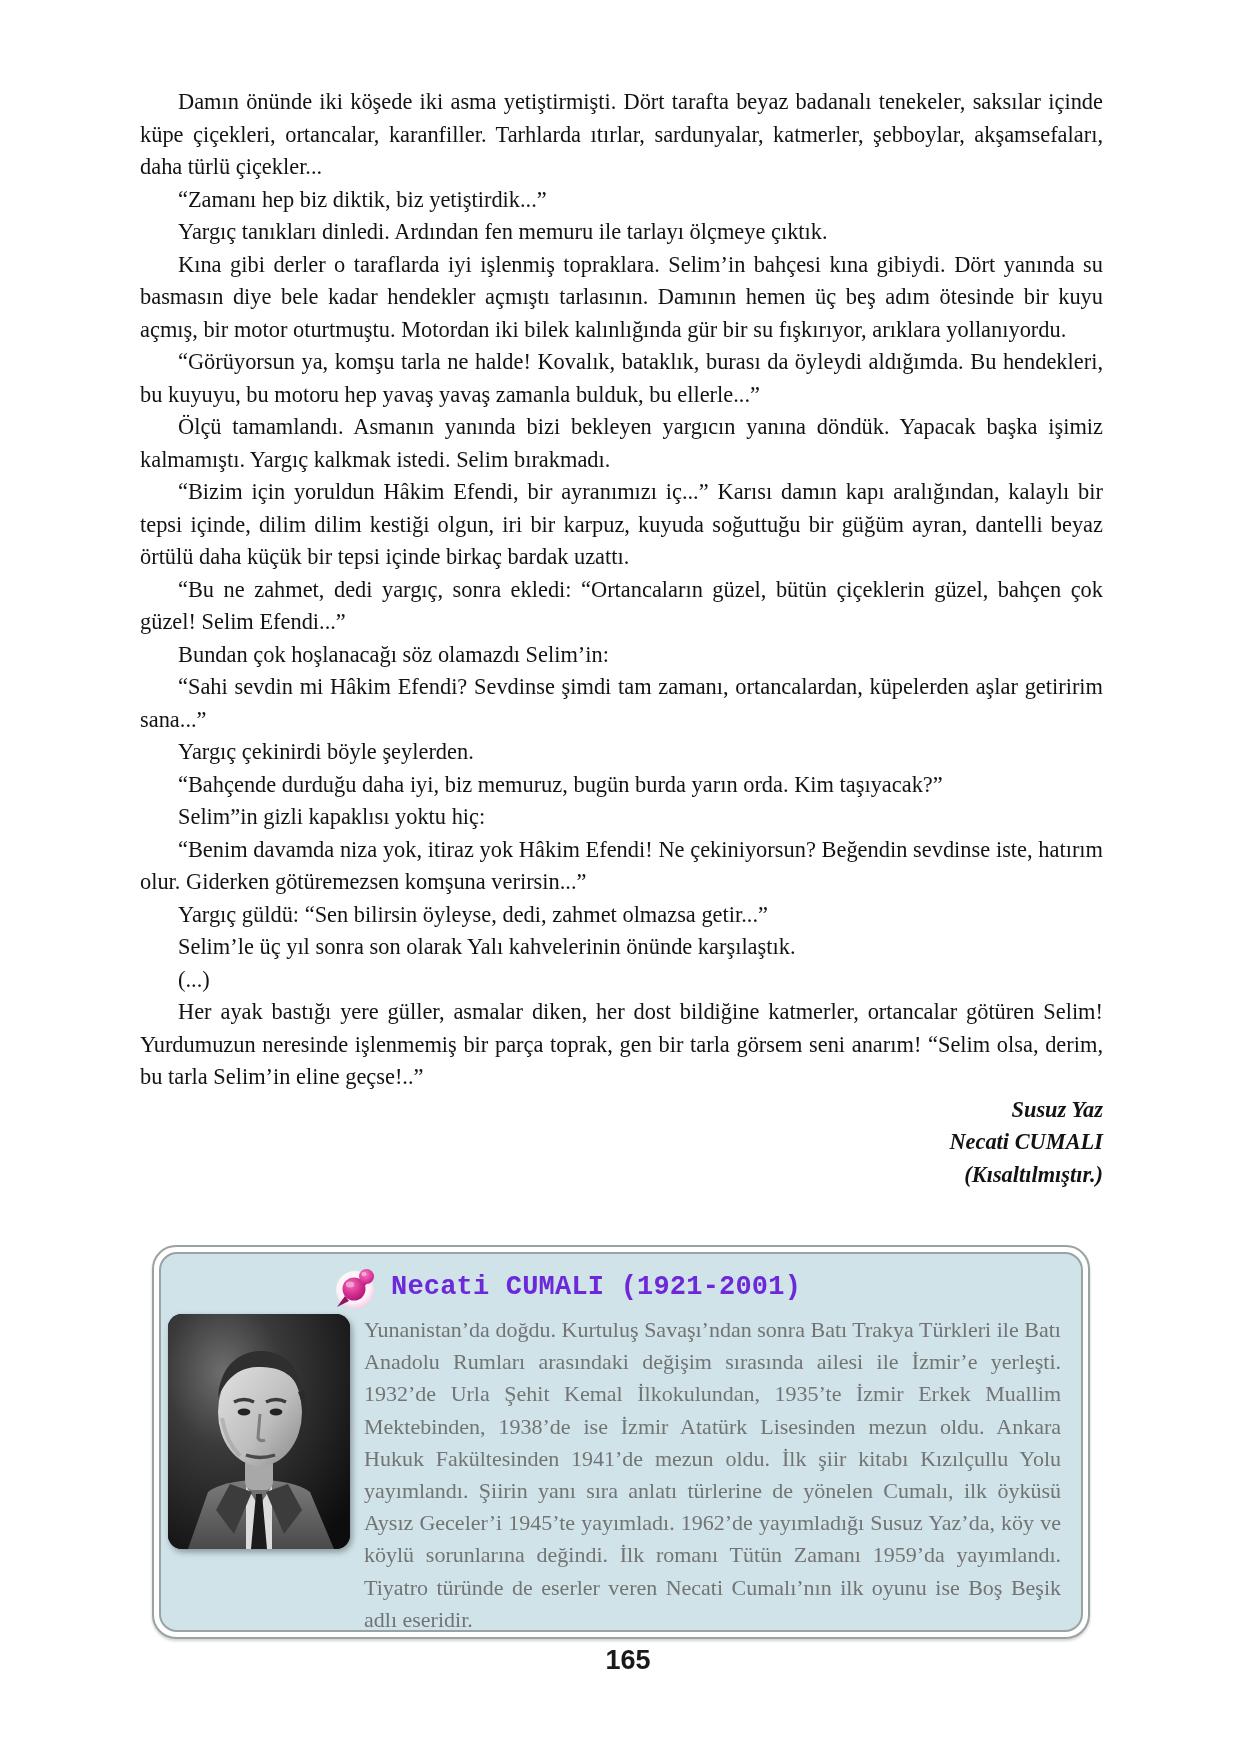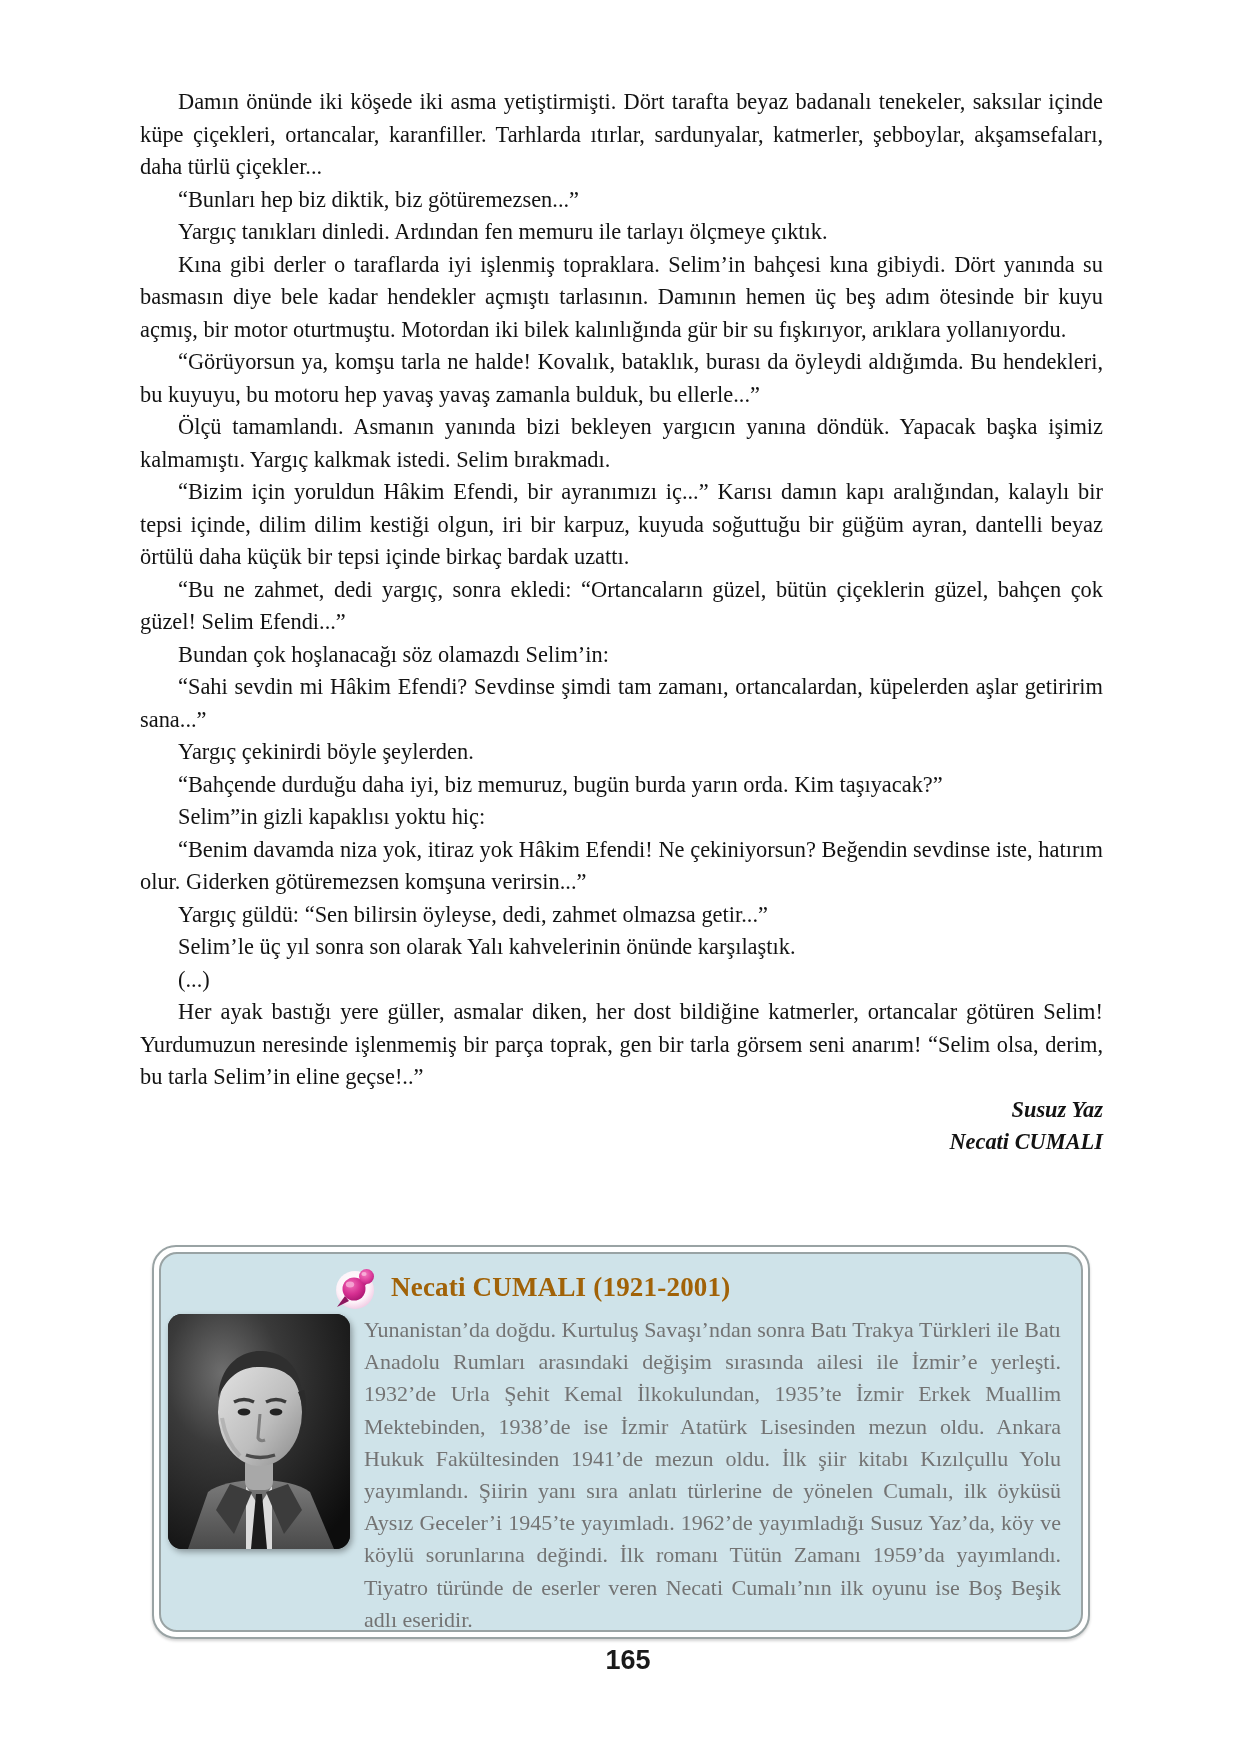--- a/index.html
+++ b/index.html
@@ -54,24 +54,24 @@
     overflow:hidden;
   }
   .bio-header{
     display:flex;
     align-items:center;
     height:46px;
     margin:4px 0 4px 165px;
   }
   .pin-icon{width:48px;height:48px;flex:0 0 auto;}
   .bio-title{
-    font-family:Liberation Serif, serif;
+    font-family:Liberation Mono, monospace;
     font-weight:bold;
     font-size:27px;
-    color:#a16207;
+    color:#6d28d9;
     margin-left:10px;
     letter-spacing:0.2px;
   }
   .bio-body{
     display:flex;
     align-items:flex-start;
   }
   .portrait{
     width:182px;height:235px;
     flex:0 0 auto;
@@ -106,41 +106,42 @@
 </style>
 </head>
 <body>
 
 <div class="page">
 
   <div class="text-column">
     <div>
 
     <p class="story-par">Damın önünde iki köşede iki asma yetiştirmişti. Dört tarafta beyaz badanalı tenekeler, saksılar içinde küpe çiçekleri, ortancalar, karanfiller. Tarhlarda ıtırlar, sardunyalar, katmerler, şebboylar, akşamsefaları, daha türlü çiçekler...</p>
-        <p class="story-par">“Bunları hep biz diktik, biz götüremezsen...”</p>
+        <p class="story-par">“Zamanı hep biz diktik, biz yetiştirdik...”</p>
         <p class="story-par">Yargıç tanıkları dinledi. Ardından fen memuru ile tarlayı ölçmeye çıktık.</p>
         <p class="story-par">Kına gibi derler o taraflarda iyi işlenmiş topraklara. Selim’in bahçesi kına gibiydi. Dört yanında su basmasın diye bele kadar hendekler açmıştı tarlasının. Damının hemen üç beş adım ötesinde bir kuyu açmış, bir motor oturtmuştu. Motordan iki bilek kalınlığında gür bir su fışkırıyor, arıklara yollanıyordu.</p>
         <p class="story-par">“Görüyorsun ya, komşu tarla ne halde! Kovalık, bataklık, burası da öyleydi aldığımda. Bu hendekleri, bu kuyuyu, bu motoru hep yavaş yavaş zamanla bulduk, bu ellerle...”</p>
         <p class="story-par">Ölçü tamamlandı. Asmanın yanında bizi bekleyen yargıcın yanına döndük. Yapacak başka işimiz kalmamıştı. Yargıç kalkmak istedi. Selim bırakmadı.</p>
         <p class="story-par">“Bizim için yoruldun Hâkim Efendi, bir ayranımızı iç...” Karısı damın kapı aralığından, kalaylı bir tepsi içinde, dilim dilim kestiği olgun, iri bir karpuz, kuyuda soğuttuğu bir güğüm ayran, dantelli beyaz örtülü daha küçük bir tepsi içinde birkaç bardak uzattı.</p>
         <p class="story-par">“Bu ne zahmet, dedi yargıç, sonra ekledi: “Ortancaların güzel, bütün çiçeklerin güzel, bahçen çok güzel! Selim Efendi...”</p>
         <p class="story-par">Bundan çok hoşlanacağı söz olamazdı Selim’in:</p>
         <p class="story-par">“Sahi sevdin mi Hâkim Efendi? Sevdinse şimdi tam zamanı, ortancalardan, küpelerden aşlar getiririm sana...”</p>
         <p class="story-par">Yargıç çekinirdi böyle şeylerden.</p>
         <p class="story-par">“Bahçende durduğu daha iyi, biz memuruz, bugün burda yarın orda. Kim taşıyacak?”</p>
         <p class="story-par">Selim”in gizli kapaklısı yoktu hiç:</p>
         <p class="story-par">“Benim davamda niza yok, itiraz yok Hâkim Efendi! Ne çekiniyorsun? Beğendin sevdinse iste, hatırım olur. Giderken götüremezsen komşuna verirsin...”</p>
         <p class="story-par">Yargıç güldü: “Sen bilirsin öyleyse, dedi, zahmet olmazsa getir...”</p>
         <p class="story-par">Selim’le üç yıl sonra son olarak Yalı kahvelerinin önünde karşılaştık.</p>
         <p class="story-par">(...)</p>
         <p class="story-par">Her ayak bastığı yere güller, asmalar diken, her dost bildiğine katmerler, ortancalar götüren Selim! Yurdumuzun neresinde işlenmemiş bir parça toprak, gen bir tarla görsem seni anarım! “Selim olsa, derim, bu tarla Selim’in eline geçse!..”</p>
       </div>
     <div class="attribution">
       <div>Susuz Yaz</div>
       <div>Necati CUMALI</div>
+      <div>(Kısaltılmıştır.)</div>
     </div>
   </div>
 
   <div class="bio-box">
     <div class="bio-box-inner">
 
       <div class="bio-header">
         <svg class="pin-icon" viewBox="0 0 48 48" aria-hidden="true">
           <defs>
             <radialGradient id="glow" cx="45%" cy="40%" r="60%">

